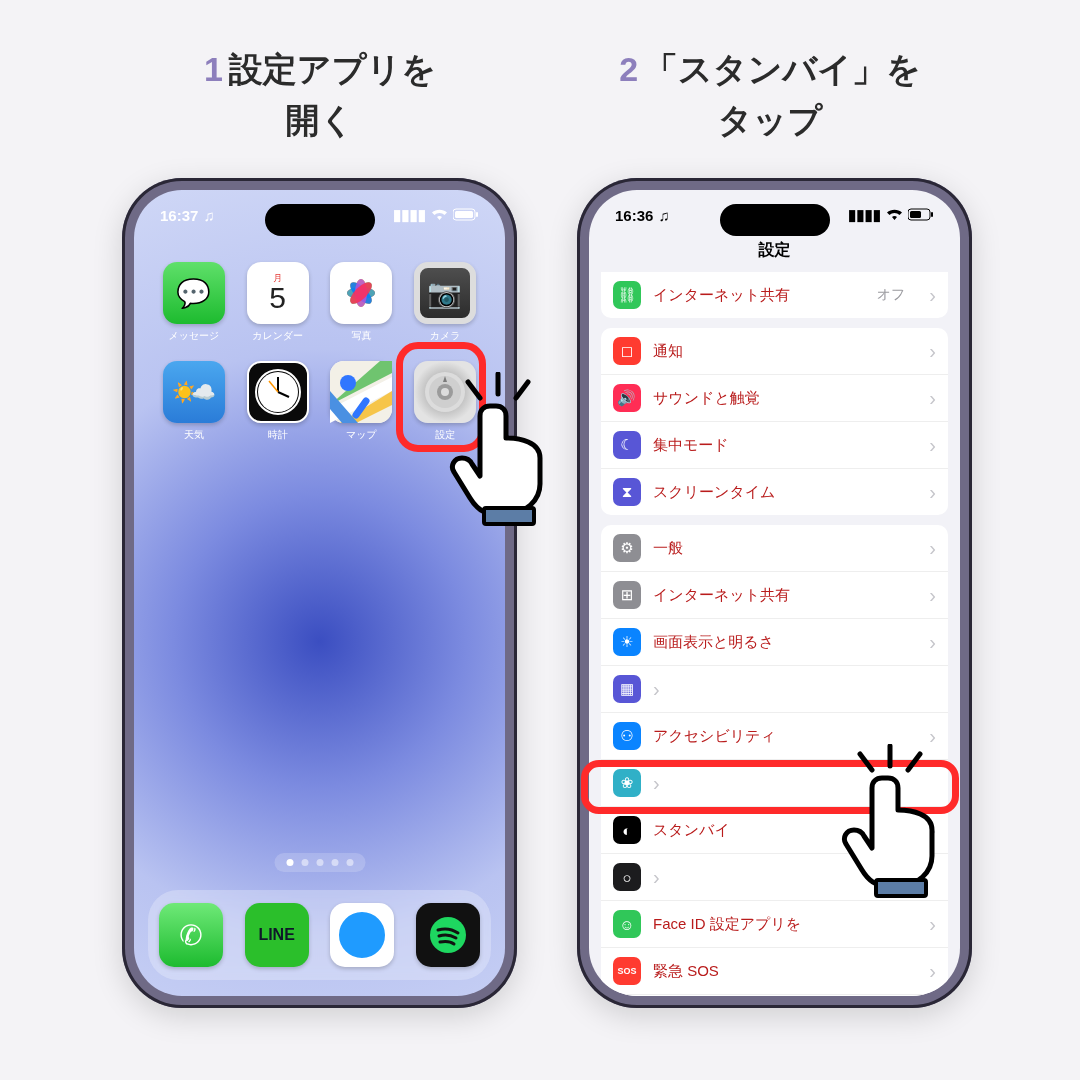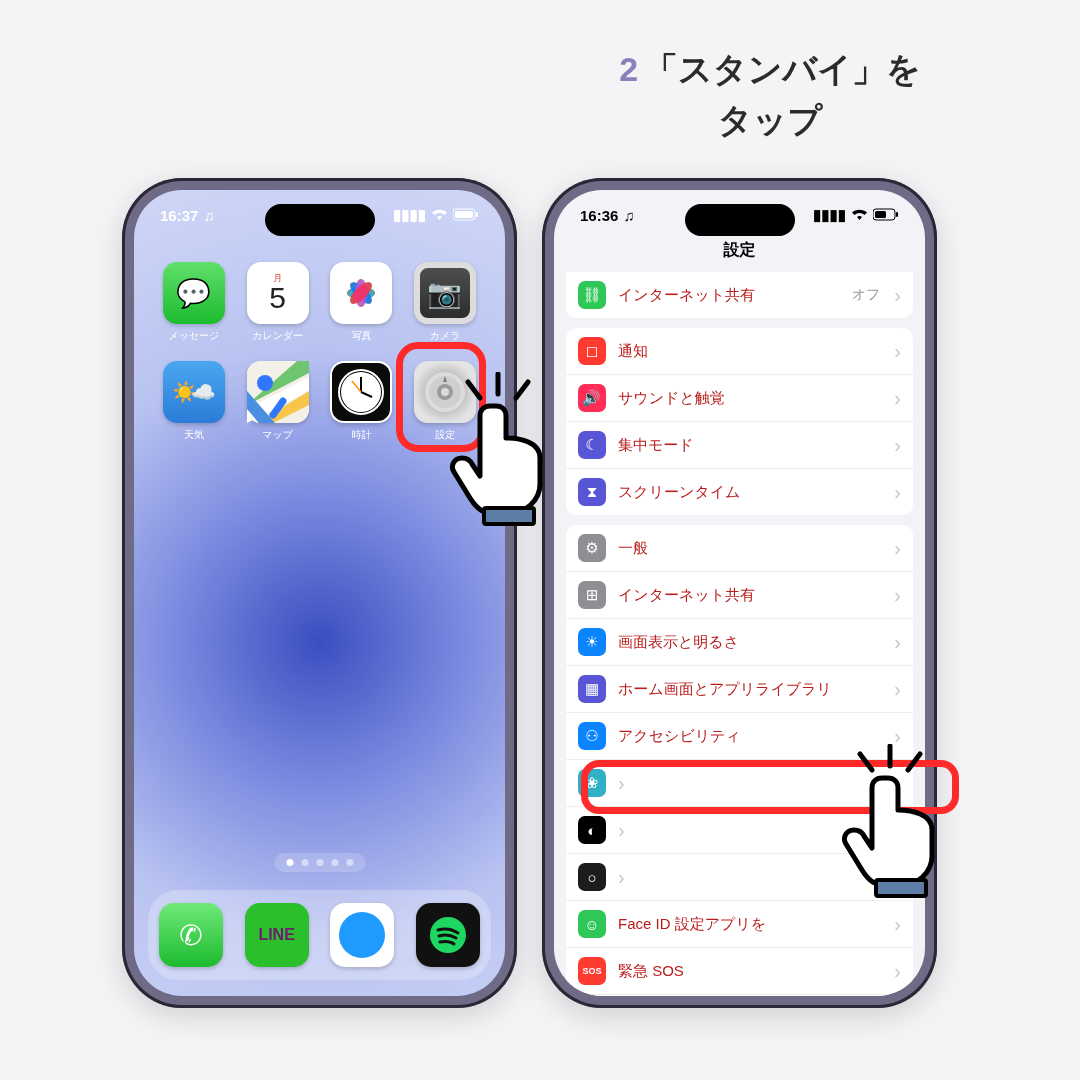--- a/index.html
+++ b/index.html
@@ -84,21 +84,21 @@
   .ic-cal{background:#fff;color:#e53935;flex-direction:column;line-height:1}
   .ic-cal .dow{font-size:9px;color:#e53935}
   .ic-cal .day{font-size:30px;color:#222;font-weight:400}
   .ic-photo{background:#fff}
   .ic-cam{background:linear-gradient(#4e4e4e,#2c2c2c);color:#fff;border:6px solid #ddd}
   .ic-weather{background:linear-gradient(#4aa7ef,#2a7cd8);color:#fff}
   .ic-maps{background:#fff}
   .ic-clock{background:#0a0a0a;color:#fff;border:2px solid #fff}
   .ic-settings{background:radial-gradient(circle,#e3e3e3 35%,#b9b9b9 36%,#e3e3e3 70%);color:#555}
   .ic-phone{background:linear-gradient(#6fe978,#1dbb2f);color:#fff}
-  .ic-line{background:#2bbf2b;color:#701a75;font-size:16px;font-weight:700}
+  .ic-line{background:#2bbf2b;color:#0f172a;font-size:16px;font-weight:700}
   .ic-safari{background:#fff}
   .ic-spotify{background:#111;color:#1ed760}
 
   
   .phone-right .screen{background:#f2f2f7;color:#000}
   .phone-right .status-bar{color:#000}
   .settings-header{
     position:absolute;top:50px;left:0;right:0;text-align:center;
     font-size:16px;font-weight:600;
   }
@@ -110,38 +110,42 @@
     padding:9px 12px;border-bottom:1px solid #eee;position:relative;
     font-size:15px;
   }
   .row:last-child{border-bottom:none}
   .row .ic{
     width:28px;height:28px;border-radius:7px;flex:0 0 28px;
     display:flex;align-items:center;justify-content:center;
     color:#fff;font-size:15px;
   }
   .row .lbl{flex:1;color:#b91c1c}
-  .row .val{color:#9a9a9f;font-size:14px;margin-right:2px}
+  .row .val{color:#9a9a9f;font-size:14px;margin-right:12px}
   .row .chev{color:#c6c6cb;font-size:20px;line-height:1}
 
   
   .ring{
     position:absolute;border:7px solid #ff2a2a;border-radius:22px;
     pointer-events:none;z-index:20;
   }
 
   
   .tap-hand{position:absolute;z-index:30;width:140px;height:160px}
   .tap-hand svg{width:100%;height:100%}
 </style>
 </head>
 <body>
 
 <div class="stage">
 
+  <div class="step-title" style="left:120px">
+    <span class="num">1</span><span>設定アプリを</span><br>
+    <span>開く</span>
+  </div>
   <div class="step-title" style="left:570px">
     <span class="num">2</span><span>「スタンバイ」を</span><br>
     <span>タップ</span>
   </div>
 
   <div class="phone phone-left" style="left:122px">
     <div class="screen">
       <div class="home-bg"></div>
       <div class="dynamic-island"></div>
       <div class="status-bar">
@@ -200,44 +204,44 @@
             <div class="app-label">カメラ</div>
           </div>
           <div class="app">
             <div class="app-icon ic-weather">
               <span style="font-size:20px">☀️</span>
               <span style="font-size:20px;margin-left:-6px">☁️</span>
             </div>
             <div class="app-label">天気</div>
           </div>
           <div class="app">
+            <div class="app-icon ic-clock">
+              <svg width="50" height="50" viewBox="0 0 50 50">
+                <circle cx="25" cy="25" r="22" fill="#0a0a0a" stroke="#fff" stroke-width="2"></circle>
+                <circle cx="25" cy="25" r="20" fill="#fff"></circle>
+                <line x1="25" y1="25" x2="25" y2="10" stroke="#000" stroke-width="2"></line>
+                <line x1="25" y1="25" x2="36" y2="30" stroke="#000" stroke-width="2"></line>
+                <line x1="25" y1="25" x2="16" y2="14" stroke="#ff9500" stroke-width="1.5"></line>
+              </svg>
+            </div>
+            <div class="app-label">時計</div>
+          </div>
+          <div class="app">
             <div class="app-icon ic-maps">
               <svg width="62" height="62" viewBox="0 0 62 62">
                 <rect width="62" height="62" rx="14" fill="#f3f0e7"></rect>
                 <path d="M0 44 L62 12 V0 H50 Z" fill="#6fc46f"></path>
                 <path d="M0 62 V48 L62 16 V30 Z" fill="#fff"></path>
                 <path d="M10 62 L62 30 V44 L26 62Z" fill="#f6c54a"></path>
                 <path d="M0 30 L28 62 H12 L0 48Z" fill="#4a90e2"></path>
                 <circle cx="18" cy="22" r="8" fill="#3076ff"></circle>
                 <path d="M26 54 L36 40" stroke="#3076ff" stroke-width="7" stroke-linecap="round"></path>
               </svg>
             </div>
             <div class="app-label">マップ</div>
-          </div>
-          <div class="app">
-            <div class="app-icon ic-clock">
-              <svg width="50" height="50" viewBox="0 0 50 50">
-                <circle cx="25" cy="25" r="22" fill="#0a0a0a" stroke="#fff" stroke-width="2"></circle>
-                <circle cx="25" cy="25" r="20" fill="#fff"></circle>
-                <line x1="25" y1="25" x2="25" y2="10" stroke="#000" stroke-width="2"></line>
-                <line x1="25" y1="25" x2="36" y2="30" stroke="#000" stroke-width="2"></line>
-                <line x1="25" y1="25" x2="16" y2="14" stroke="#ff9500" stroke-width="1.5"></line>
-              </svg>
-            </div>
-            <div class="app-label">時計</div>
           </div>
           <div class="app">
             <div class="app-icon ic-settings">
               <svg width="46" height="46" viewBox="0 0 46 46">
                 <circle cx="23" cy="23" r="20" fill="#dcdcdc"></circle>
                 <g transform="translate(23 23)" fill="#7b7b7b">
                   <circle r="16" fill="#cfcfcf"></circle>
                   <path d="M0-16 2-10-2-10Z"></path>
                   <circle r="8" fill="#9b9b9b"></circle>
                   <circle r="4" fill="#dcdcdc"></circle>
@@ -270,21 +274,21 @@
           <div class="app-icon ic-spotify">
             <svg width="40" height="40" viewBox="0 0 40 40">
               <circle cx="20" cy="20" r="18" fill="#1ed760"></circle>
               <path d="M10 15c7-2 14-1 20 3M11 21c6-2 12-1 17 2M12 27c5-1 10-1 14 2" stroke="#111" stroke-width="3" stroke-linecap="round" fill="none"></path>
             </svg>
           </div>
         </div>
     </div>
   </div>
 
-  <div class="phone phone-right" style="left:542px">
+  <div class="phone phone-right" style="left:577px">
     <div class="screen">
       <div class="dynamic-island"></div>
       <div class="status-bar">
         <div class="status-left">
           <span>16:36</span>
           <span>♫</span>
         </div>
         <div class="status-right">
           <span>▮▮▮▮</span>
           <span>
@@ -346,34 +350,34 @@
               <div class="lbl">インターネット共有</div>
               <div class="chev">›</div>
             </div>
             <div class="row">
               <div class="ic" style="background: rgb(10, 132, 255);">☀</div>
               <div class="lbl">画面表示と明るさ</div>
               <div class="chev">›</div>
             </div>
             <div class="row">
               <div class="ic" style="background: rgb(88, 86, 214);">▦</div>
-              <div class="lbl">ホーム画面とアプリライブラリ</div>
               <div class="chev">›</div>
             </div>
             <div class="row">
               <div class="ic" style="background: rgb(10, 132, 255);">⚇</div>
               <div class="lbl">アクセシビリティ</div>
               <div class="chev">›</div>
             </div>
             <div class="row">
               <div class="ic" style="background: rgb(48, 176, 199);">❀</div>
               <div class="chev">›</div>
             </div>
             <div class="row">
               <div class="ic" style="background: rgb(0, 0, 0);">◐</div>
+              <div class="lbl">スタンバイ</div>
               <div class="chev">›</div>
             </div>
             <div class="row">
               <div class="ic" style="background: rgb(28, 28, 30);">○</div>
               <div class="chev">›</div>
             </div>
             <div class="row">
               <div class="ic" style="background: rgb(48, 199, 89);">☺</div>
               <div class="lbl">Face ID 設定アプリを</div>
               <div class="chev">›</div>

